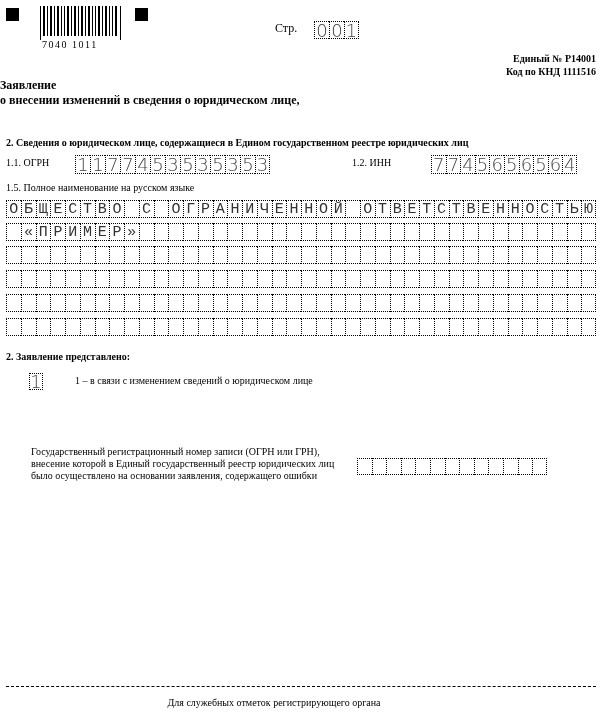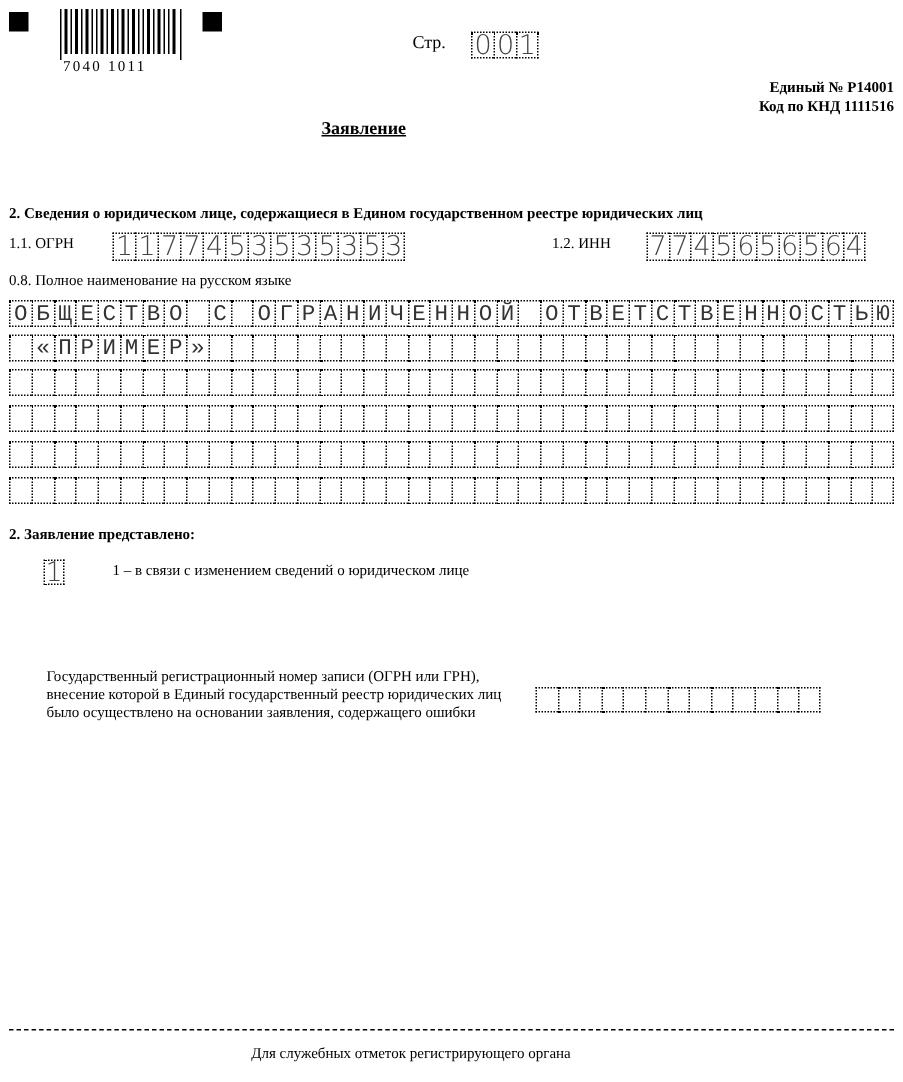--- a/index.html
+++ b/index.html
@@ -11,21 +11,21 @@
   .barcode-text { font-size:10px; letter-spacing:1.5px; position:absolute; left:2px; top:33px; }
   .small { font-size:10px; }
   .bold { font-weight:bold; }
   .grid { display:flex; position:absolute; }
   .cell { box-sizing:border-box; border:1px dotted #000; border-right:none;
           display:flex; align-items:center; justify-content:center;
           font-family:"Liberation Mono", "DejaVu Sans Mono", monospace; color:#333; }
   .grid .cell:last-child { border-right:1px dotted #000; }
   .digit-cell { width:15px; height:19px; font-size:18px; font-family:"DejaVu Sans", sans-serif; color:#444; font-weight:300; }
   .name-cell { width:14.75px; height:18px; font-size:15px; }
-  .title { left:0; width:485px; text-align:center; font-size:12px; font-weight:bold; line-height:15px;text-decoration:underline; }
+  .title { left:0; width:485px; text-align:left; font-size:12px; font-weight:bold; line-height:15px; }
   .dashline { left:6px; right:6px; top:686px; border-top:1px dashed #000; }
 </style>
 </head>
 <body>
 
 <div class="abs marker" style="left:6px;top:8px;"></div>
 <div class="abs marker" style="left:135px;top:8px;"></div>
 
 <div class="abs barcode">
   <svg width="82" height="34">
@@ -66,20 +66,21 @@
   <div class="cell digit-cell" style="width:15px;height:18px;">1</div>
 </div>
 
 <div class="abs bold" style="right:6px;top:52px;font-size:10px;text-align:right;line-height:13px;">
   <div>Единый № Р14001</div>
   <div>Код по КНД 1111516</div>
 </div>
 
 <div class="abs title" style="top:78px;">
   <div>Заявление</div>
+  <div>о внесении изменений в сведения о юридическом лице,</div>
 </div>
 
 <div class="abs bold small" style="left:6px;top:137px;">2. Сведения о юридическом лице, содержащиеся в Едином государственном реестре юридических лиц</div>
 
 <span class="abs small" style="left:6px;top:157px;">1.1. ОГРН</span>
 <div class="grid" id="ogrn-grid" style="left:75px;top:155px;">
     <div class="cell digit-cell" style="width: 15px; height: 19px; font-size: 18px;">1</div>
     <div class="cell digit-cell" style="width: 15px; height: 19px; font-size: 18px;">1</div>
     <div class="cell digit-cell" style="width: 15px; height: 19px; font-size: 18px;">7</div>
     <div class="cell digit-cell" style="width: 15px; height: 19px; font-size: 18px;">7</div>
@@ -87,35 +88,35 @@
     <div class="cell digit-cell" style="width: 15px; height: 19px; font-size: 18px;">5</div>
     <div class="cell digit-cell" style="width: 15px; height: 19px; font-size: 18px;">3</div>
     <div class="cell digit-cell" style="width: 15px; height: 19px; font-size: 18px;">5</div>
     <div class="cell digit-cell" style="width: 15px; height: 19px; font-size: 18px;">3</div>
     <div class="cell digit-cell" style="width: 15px; height: 19px; font-size: 18px;">5</div>
     <div class="cell digit-cell" style="width: 15px; height: 19px; font-size: 18px;">3</div>
     <div class="cell digit-cell" style="width: 15px; height: 19px; font-size: 18px;">5</div>
     <div class="cell digit-cell" style="width: 15px; height: 19px; font-size: 18px;">3</div>
   </div>
 
-<span class="abs small" style="left:352px;top:157px;margin-left:16px;">1.2. ИНН</span>
+<span class="abs small" style="left:352px;top:157px;">1.2. ИНН</span>
 <div class="grid" id="inn-grid" style="left:431px;top:155px;">
     <div class="cell digit-cell" style="width: 14.6px; height: 19px; font-size: 18px;">7</div>
     <div class="cell digit-cell" style="width: 14.6px; height: 19px; font-size: 18px;">7</div>
     <div class="cell digit-cell" style="width: 14.6px; height: 19px; font-size: 18px;">4</div>
     <div class="cell digit-cell" style="width: 14.6px; height: 19px; font-size: 18px;">5</div>
     <div class="cell digit-cell" style="width: 14.6px; height: 19px; font-size: 18px;">6</div>
     <div class="cell digit-cell" style="width: 14.6px; height: 19px; font-size: 18px;">5</div>
     <div class="cell digit-cell" style="width: 14.6px; height: 19px; font-size: 18px;">6</div>
     <div class="cell digit-cell" style="width: 14.6px; height: 19px; font-size: 18px;">5</div>
     <div class="cell digit-cell" style="width: 14.6px; height: 19px; font-size: 18px;">6</div>
     <div class="cell digit-cell" style="width: 14.6px; height: 19px; font-size: 18px;">4</div>
   </div>
 
-<span class="abs small" style="left:6px;top:182px;">0.8. Полное наименование на русском языке</span>
+<span class="abs small" style="left:6px;top:182px;">1.5. Полное наименование на русском языке</span>
 
 <div id="name-grid">
     <div class="grid" style="left: 6px; top: 200px;">
       <div class="cell name-cell">О</div>
       <div class="cell name-cell">Б</div>
       <div class="cell name-cell">Щ</div>
       <div class="cell name-cell">Е</div>
       <div class="cell name-cell">С</div>
       <div class="cell name-cell">Т</div>
       <div class="cell name-cell">В</div>

